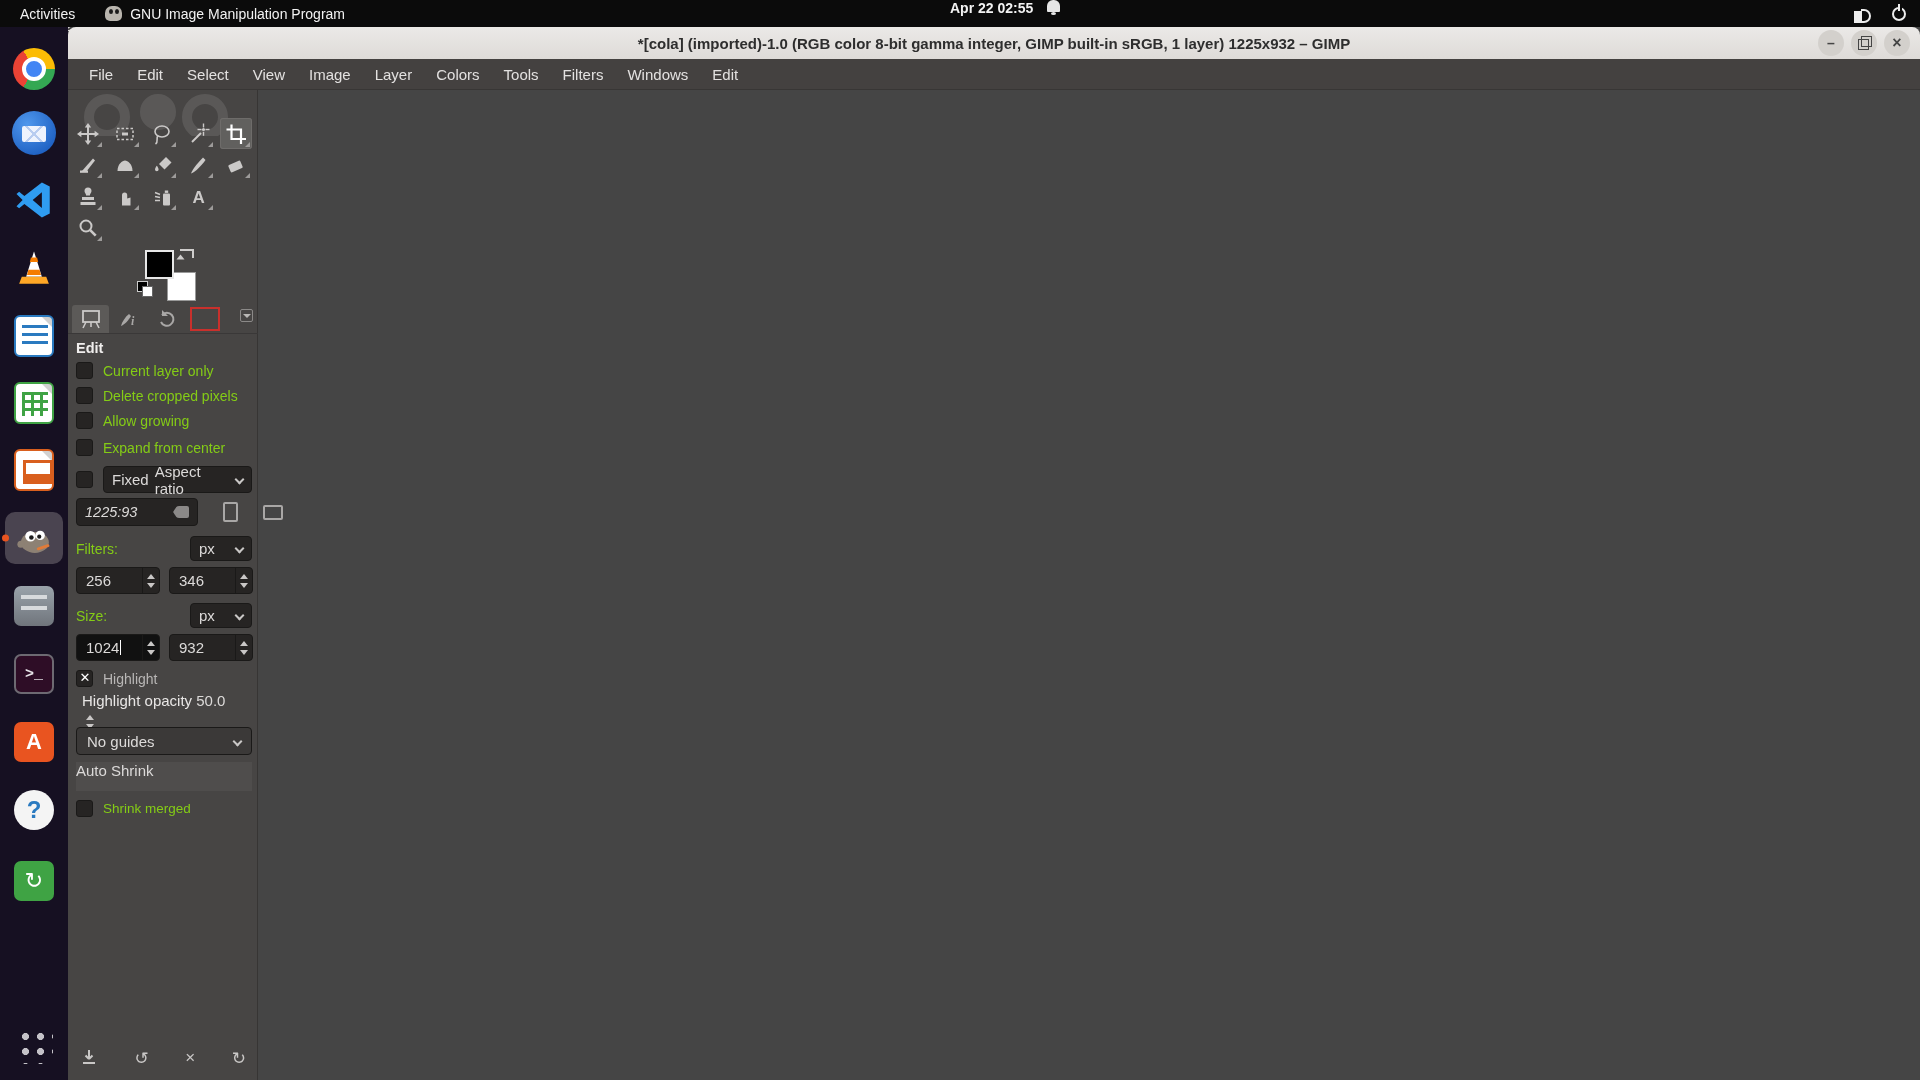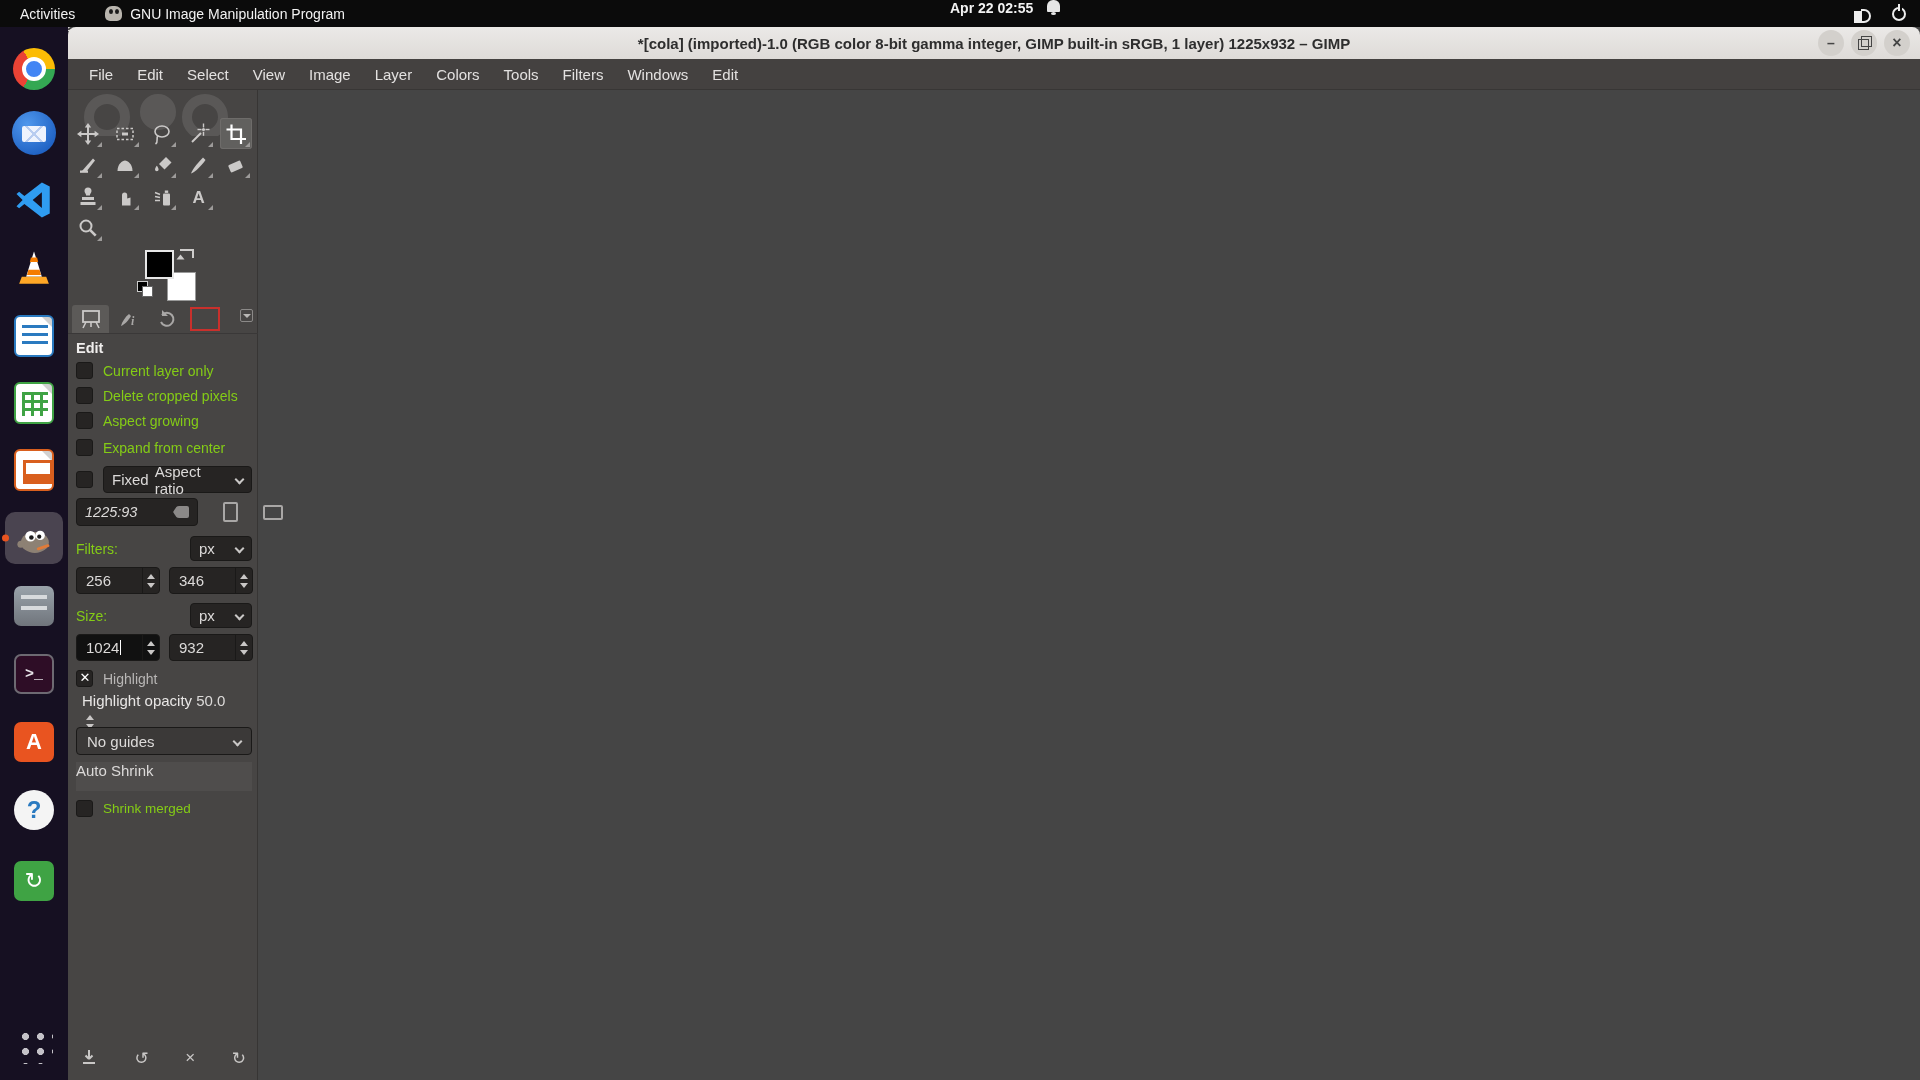--- a/index.html
+++ b/index.html
@@ -343,21 +343,21 @@
   <div class="cbrow" style="top:272px">
       <span class="cb"></span>
       <span class="opt-label">Current layer only</span>
     </div>
   <div class="cbrow" style="top:297px">
       <span class="cb"></span>
       <span class="opt-label">Delete cropped pixels</span>
     </div>
   <div class="cbrow" style="top:322px">
       <span class="cb"></span>
-      <span class="opt-label">Aspect growing</span>
+      <span class="opt-label">Allow growing</span>
     </div>
   <div class="cbrow" style="top:349px">
       <span class="cb"></span>
       <span class="opt-label">Expand from center</span>
     </div>
 
   <div class="cbrow" style="top:376px">
     <span class="cb"></span>
     <span class="dark-widget" style="width:150px;height:27px;padding:0 8px;gap:6px">
       <span>Fixed</span>

